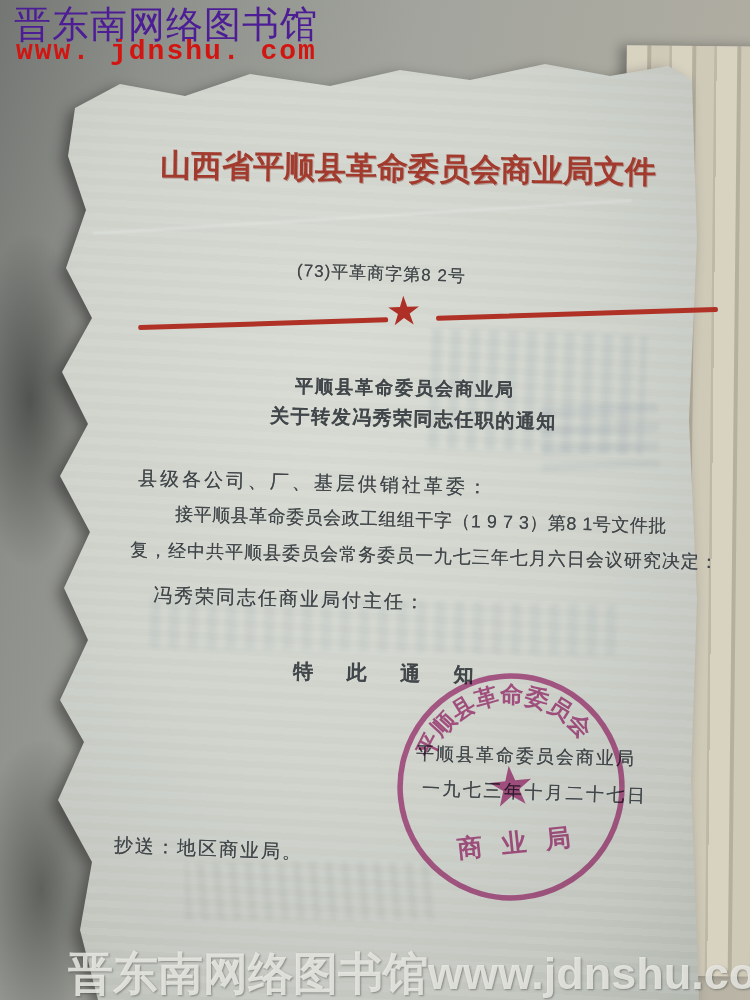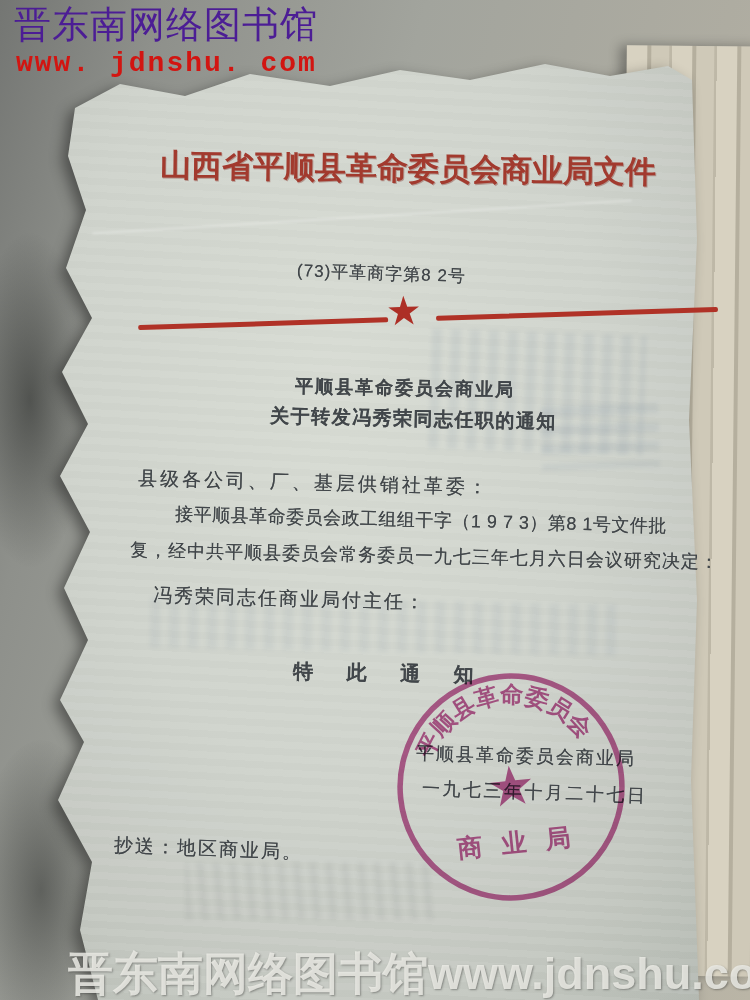--- a/index.html
+++ b/index.html
@@ -62,21 +62,21 @@
   .sig-org{left:416px;top:744px;font-size:18px;letter-spacing:2px;transform:rotate(1.5deg);}
   .sig-date{left:422px;top:780px;font-size:18px;letter-spacing:2.5px;transform:rotate(2deg);}
   .cc-line{left:114px;top:836px;font-size:19px;letter-spacing:2px;transform:rotate(2.2deg);}
   
   .stamp{position:absolute;left:390px;top:666px;width:242px;height:242px;
     transform:rotate(-6deg);opacity:.82;mix-blend-mode:multiply;}
   
   .wm-top1{left:14px;top:0px;font-size:37px;font-weight:400;color:#4c1d95;
     letter-spacing:1px;text-shadow:none;}
   .wm-top2{left:16px;top:36px;font-size:28px;font-weight:900;color:#d21511;
-    letter-spacing:2px;text-shadow:none;font-family:"Liberation Mono","DejaVu Sans Mono",monospace;margin-top:12px;}
+    letter-spacing:2px;text-shadow:none;font-family:"Liberation Mono","DejaVu Sans Mono",monospace;}
   .wm-bottom{left:68px;top:944px;font-size:45px;font-weight:bold;
     color:rgba(236,236,230,.85);text-shadow:1px 1px 2px rgba(60,60,58,.45);letter-spacing:0;}
 </style>
 </head>
 <body>
 
 <div class="stage">
 
   <div class="bg"></div>
   <div class="bg-blotch blotch-left"></div>

